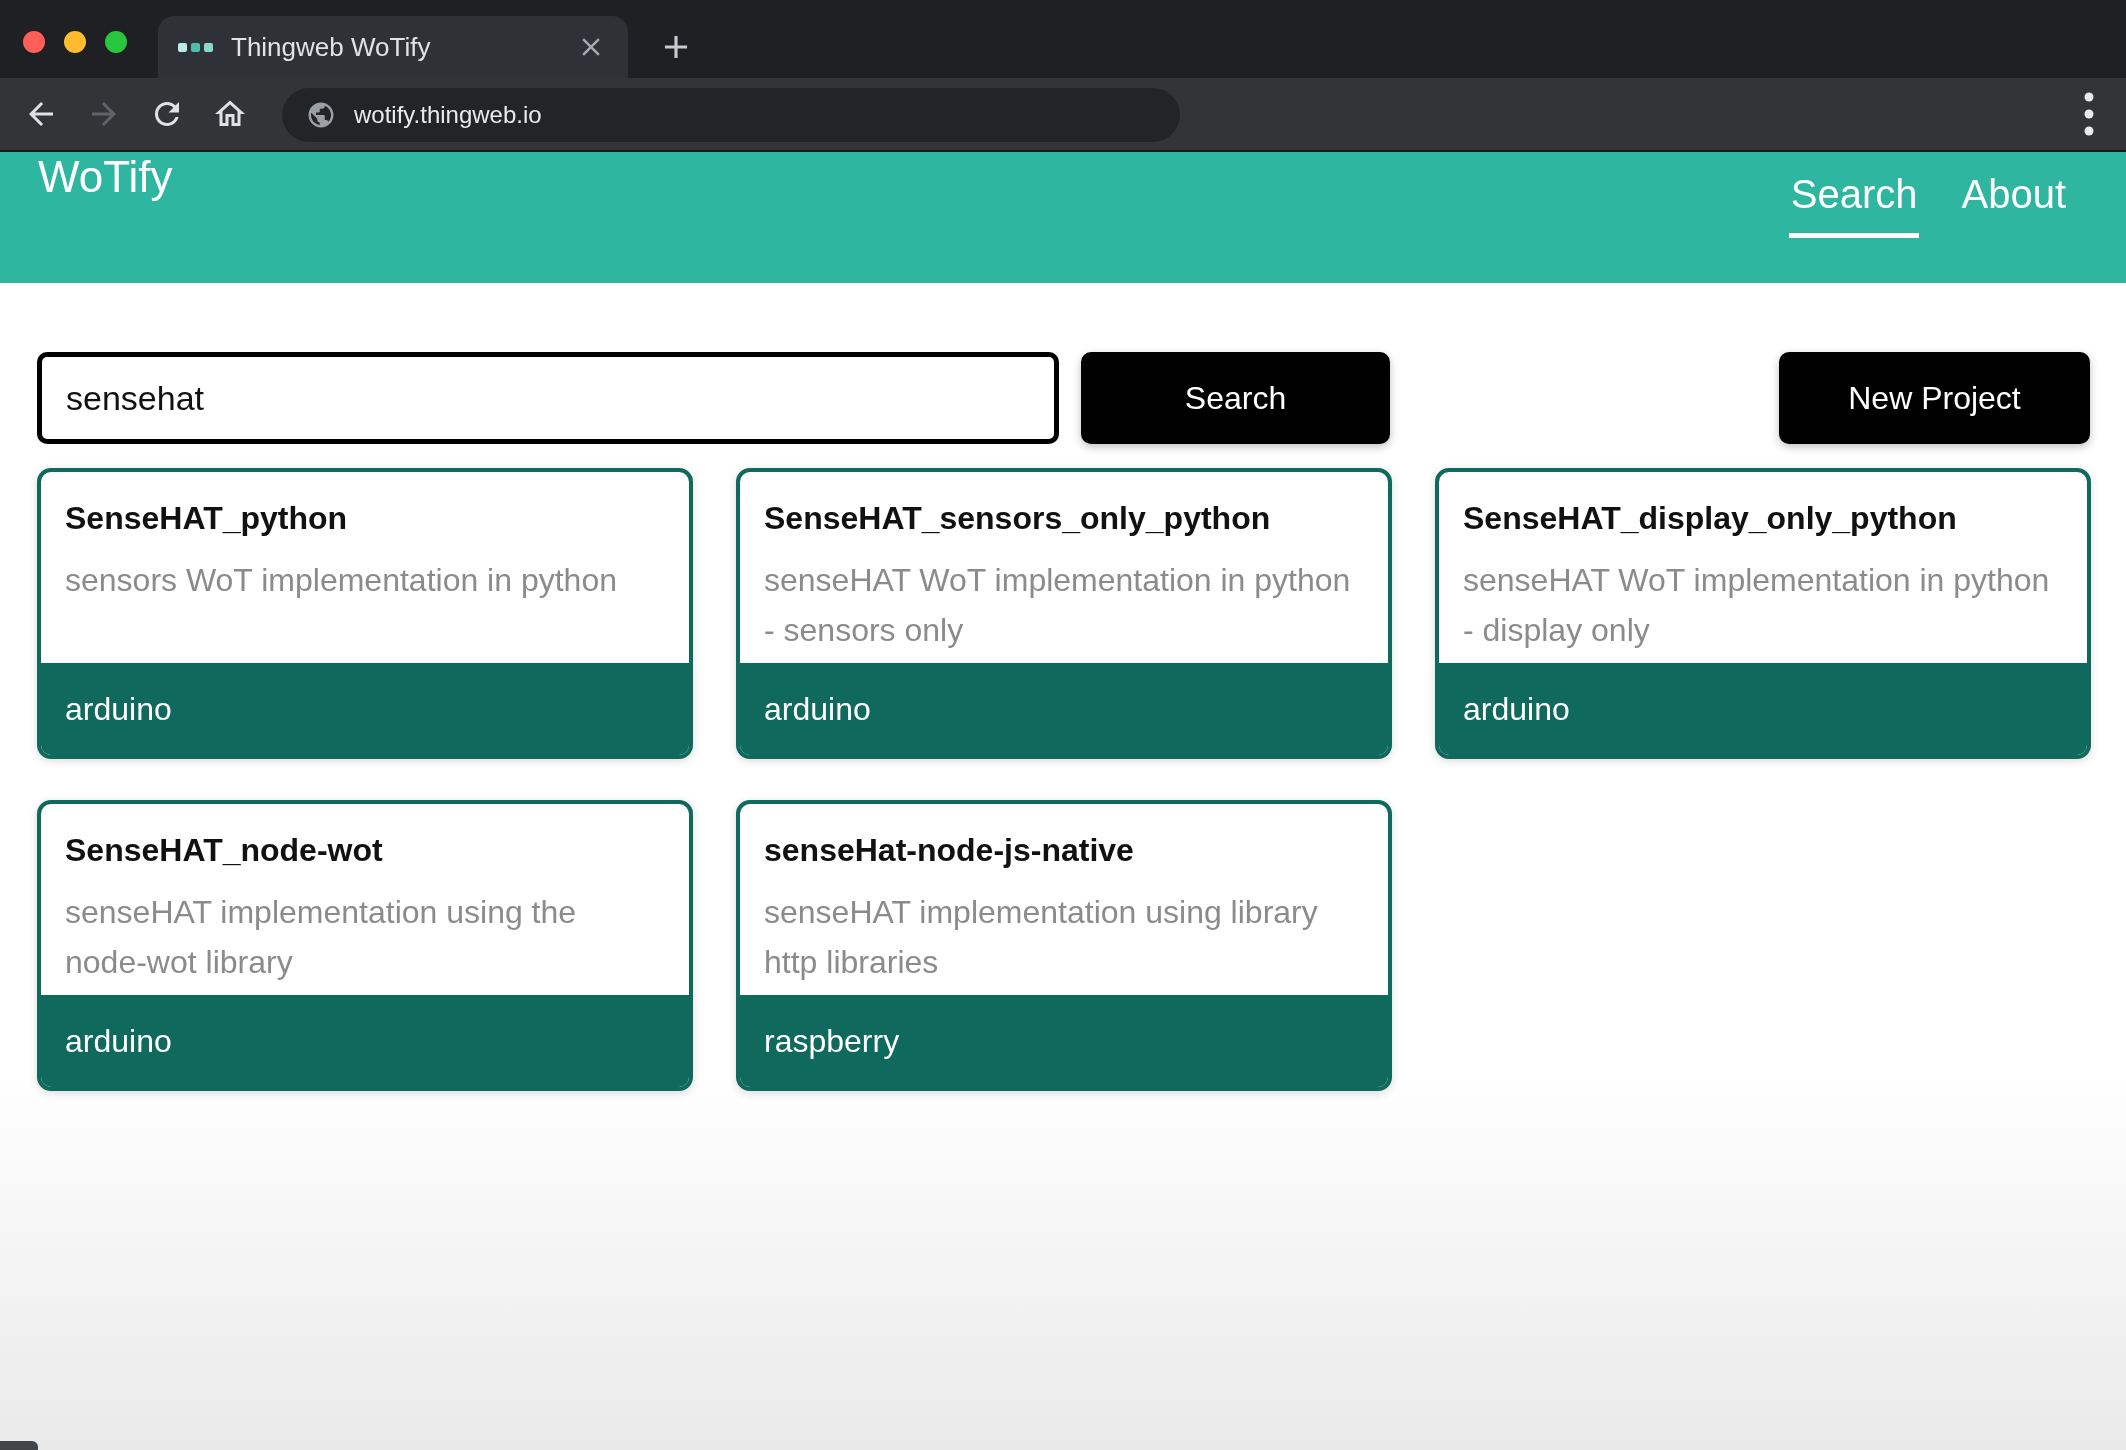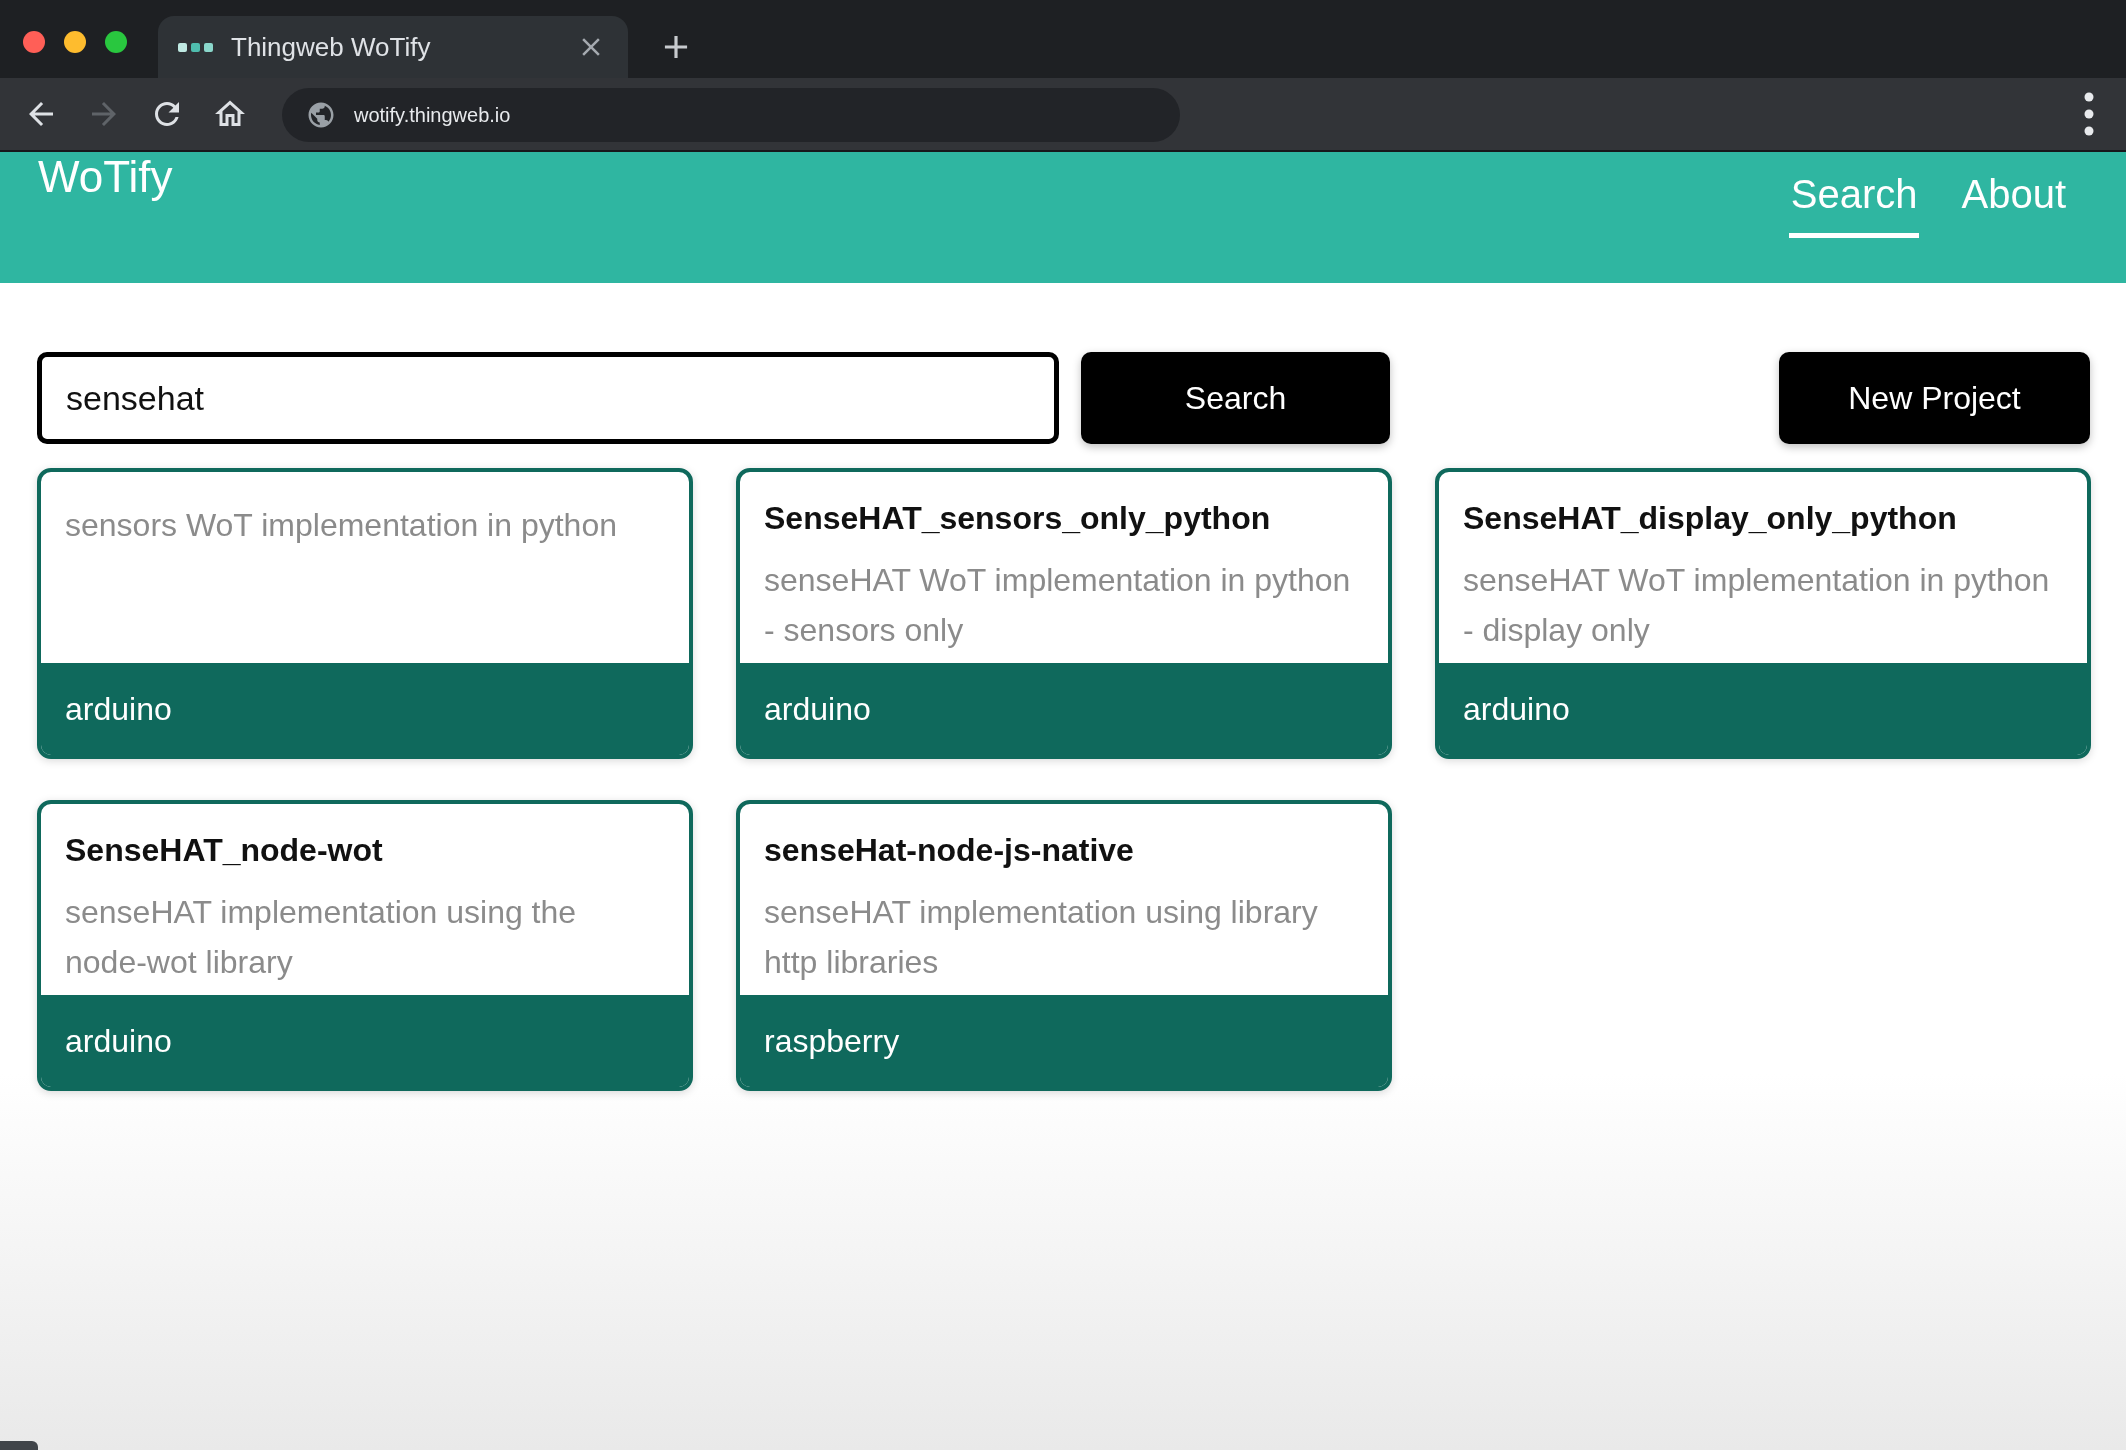--- a/index.html
+++ b/index.html
@@ -34,21 +34,21 @@
     position:absolute;top:78px;left:0;right:0;height:72px;background:#323438;
     border-bottom:2px solid #17181B;display:flex;align-items:center;
   }
   .nav-btn{width:44px;height:44px;margin-left:19px;color:#DEE1E5;}
   .nav-btn.disabled{color:#5F6368;}
   .addressbar{
     position:absolute;left:282px;top:10px;width:898px;height:54px;border-radius:27px;
     background:#222428;display:flex;align-items:center;padding:0 24px;box-sizing:border-box;cursor:text;
   }
   .globe{color:#9AA0A6;margin-right:18px;display:flex;}
-  .url-text{color:#E8EAED;font-size:20px;white-space:nowrap;}
+  .url-text{color:#E8EAED;font-size:24px;white-space:nowrap;}
   .menu-btn{position:absolute;right:14px;top:13px;width:46px;height:46px;color:#E8EAED;}
 
   
   .app-header{
     position:absolute;top:152px;left:0;right:0;height:131px;
     background:var(--accent-teal,#2FB6A1);
     display:flex;align-items:flex-start;padding:0 58px 0 38px;box-sizing:border-box;
   }
   .brand{color:#fff;font-size:44px;cursor:pointer;}
   .app-nav{margin-left:auto;display:flex;gap:40px;align-items:center;}
@@ -179,20 +179,21 @@
   <div class="search-row">
     <input class="search-input" type="text" value="sensehat" style="">
     <button class="btn search-btn">Search</button>
     <button class="btn new-project-btn">New Project</button>
   </div>
 
   <div class="grid">
 
       <div class="card">
         <div class="card-body">
+          <div class="card-title">SenseHAT_python</div>
           <div class="card-desc">sensors WoT implementation in python</div>
         </div>
         <div class="card-footer">
           <span class="card-tag">arduino</span>
         </div>
       </div>
 
       <div class="card">
         <div class="card-body">
           <div class="card-title">SenseHAT_sensors_only_python</div>

